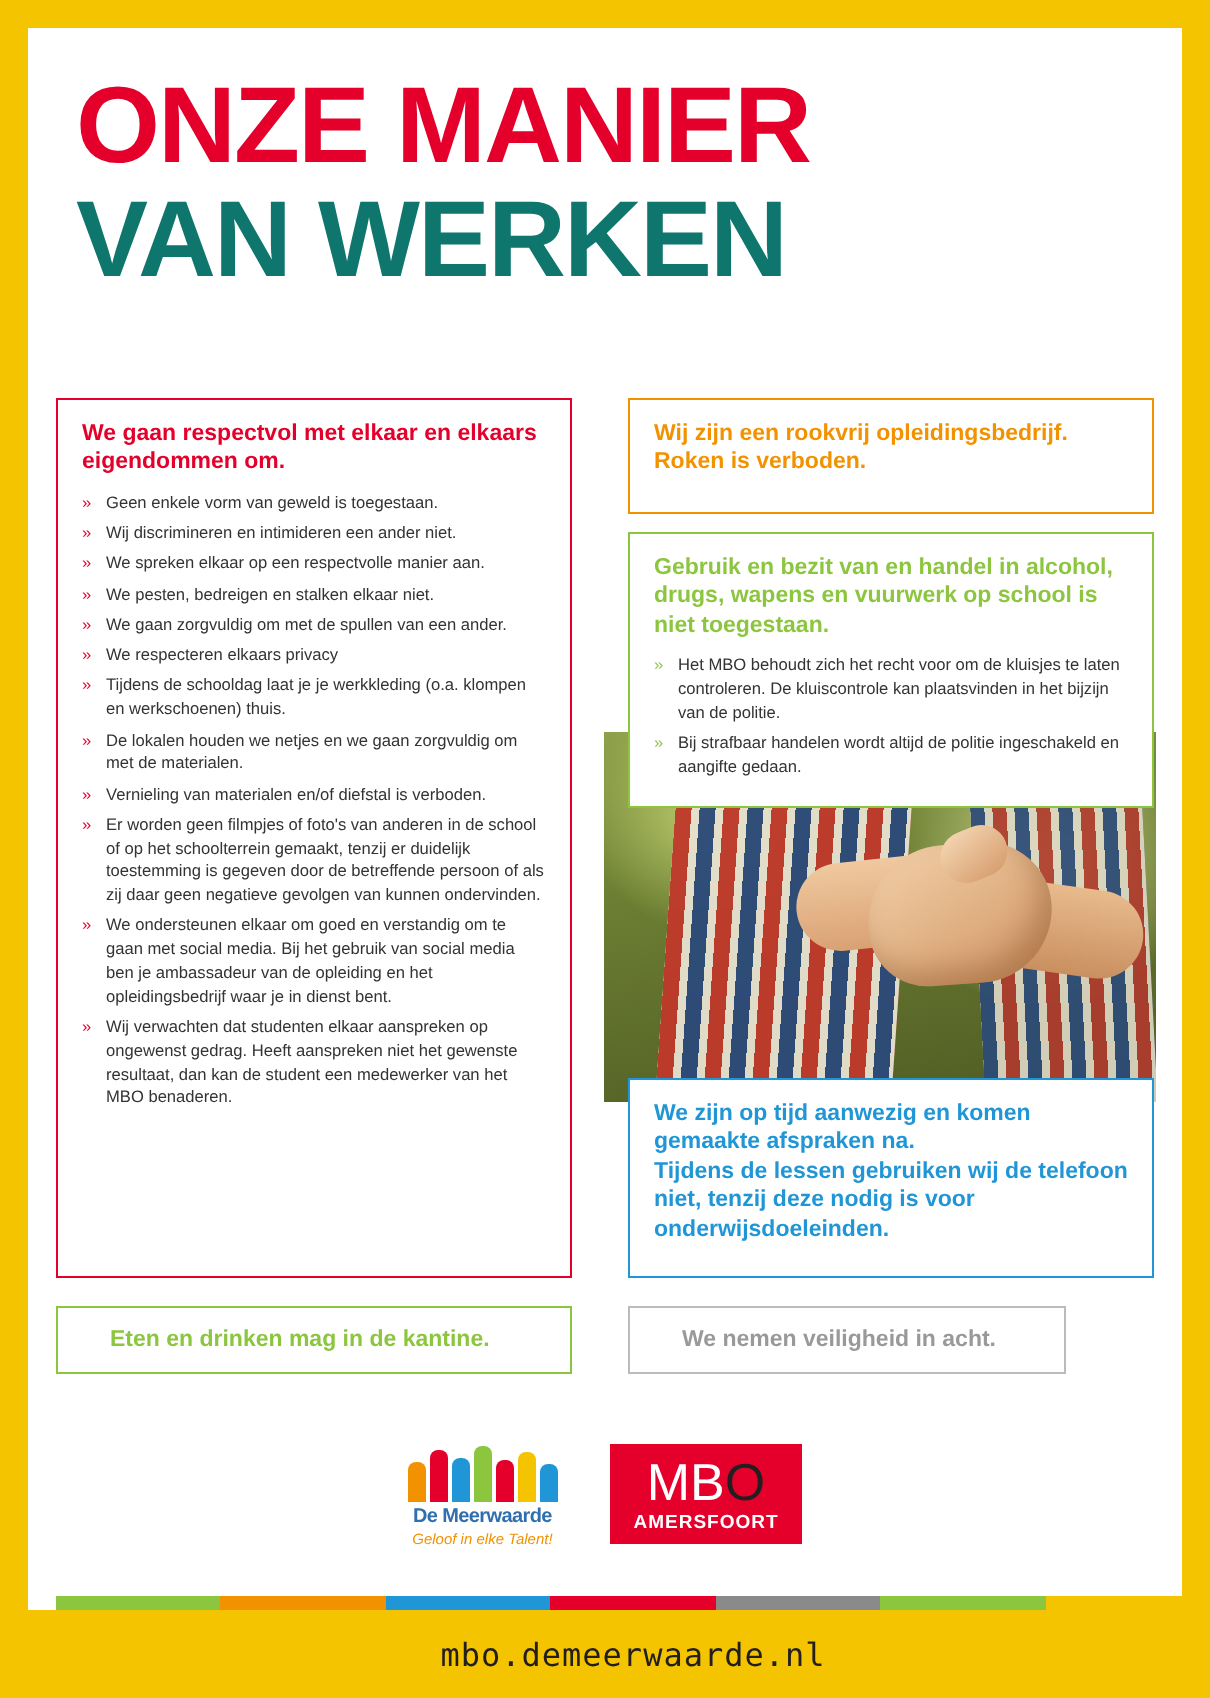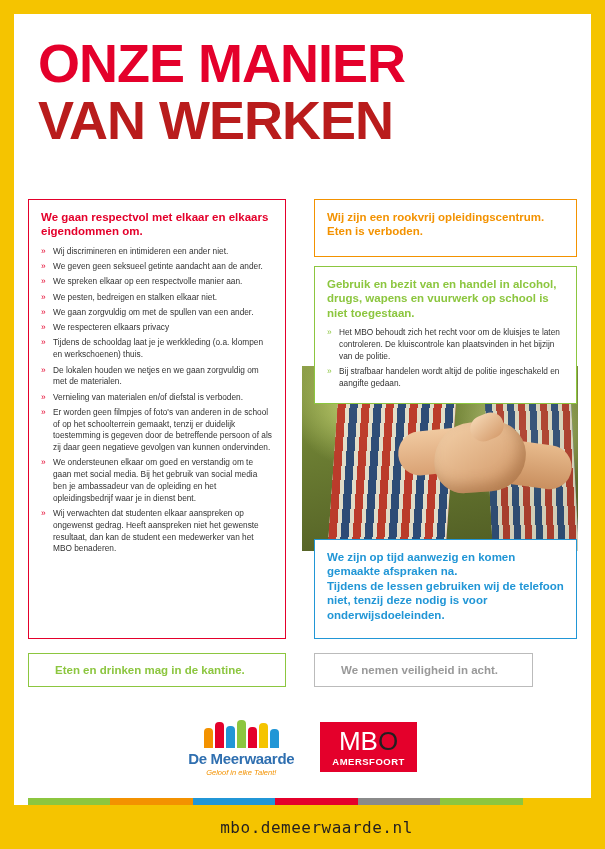--- a/index.html
+++ b/index.html
@@ -32,21 +32,21 @@
   .title-line1 {
     font-size: 54px;
     font-weight: bold;
     color: #e4002b;
     letter-spacing: -1px;
     line-height: 1.02;
   }
   .title-line2 {
     font-size: 54px;
     font-weight: bold;
-    color: #b91c1c;
+    color: #0f766e;
     letter-spacing: -1px;
     line-height: 1.02;
     margin-top: 2px;
   }
 
   
   .photo {
     position: absolute;
     left: 288px;
     top: 352px;
@@ -174,21 +174,21 @@
   .logo-meerwaarde { text-align: center; }
   .people { display:flex; align-items:flex-end; justify-content:center; gap:2px; height: 30px; margin-bottom:2px;}
   .person { width: 9px; border-radius: 4px 4px 0 0; }
   .p1 { height: 20px; background:#f39200; }
   .p2 { height: 26px; background:#e4002b; }
   .p3 { height: 22px; background:#2196d6; }
   .p4 { height: 28px; background:#8cc63f; }
   .p5 { height: 21px; background:#e4002b; }
   .p6 { height: 25px; background:#f5c400; }
   .p7 { height: 19px; background:#2196d6; }
-  .mw-name { font-size: 15px; color:#2f6fb0; font-weight:bold; letter-spacing:-0.3px; }
+  .mw-name { font-size: 10px; color:#2f6fb0; font-weight:bold; letter-spacing:-0.3px; }
   .mw-tag { font-size: 7.5px; color:#f39200; font-style: italic; margin-top:1px;}
   .logo-mbo {
     background: #e4002b;
     padding: 6px 12px 5px 12px;
     text-align: center;
   }
   .mbo-top { font-size: 26px; font-weight: normal; color:#ffffff; line-height:1; letter-spacing:0px;}
   .mbo-top .o { color: #231f20; }
   .mbo-bottom { font-size: 9.5px; font-weight:bold; color:#ffffff; letter-spacing:0.5px; margin-top:2px;}
 
@@ -237,37 +237,37 @@
       <div class="shirt2"></div>
       <div class="armL"></div>
       <div class="armR"></div>
       <div class="hand"></div>
       <div class="thumb"></div>
     </div>
 
     <div class="panel red" id="panel-respect">
       <h3>We gaan respectvol met elkaar en elkaars eigendommen om.</h3>
       <ul class="bullets">
+        <li>Geen enkele vorm van geweld is toegestaan.</li>
         <li>Wij discrimineren en intimideren een ander niet.</li>
-        <li>We geven geen seksueel getinte aandacht aan de ander.</li>
         <li>We spreken elkaar op een respectvolle manier aan.</li>
         <li>We pesten, bedreigen en stalken elkaar niet.</li>
         <li>We gaan zorgvuldig om met de spullen van een ander.</li>
         <li>We respecteren elkaars privacy</li>
         <li>Tijdens de schooldag laat je je werkkleding (o.a. klompen en werkschoenen) thuis.</li>
         <li>De lokalen houden we netjes en we gaan zorgvuldig om met de materialen.</li>
         <li>Vernieling van materialen en/of diefstal is verboden.</li>
         <li>Er worden geen filmpjes of foto's van anderen in de school of op het schoolterrein gemaakt, tenzij er duidelijk toestemming is gegeven door de betreffende persoon of als zij daar geen negatieve gevolgen van kunnen ondervinden.</li>
         <li>We ondersteunen elkaar om goed en verstandig om te gaan met social media. Bij het gebruik van social media ben je ambassadeur van de opleiding en het opleidingsbedrijf waar je in dienst bent.</li>
         <li>Wij verwachten dat studenten elkaar aanspreken op ongewenst gedrag. Heeft aanspreken niet het gewenste resultaat, dan kan de student een medewerker van het MBO benaderen.</li>
       </ul>
     </div>
 
     <div class="panel orange" id="panel-smoking">
-      <h3>Wij zijn een rookvrij opleidingscentrum. Eten is verboden.</h3>
+      <h3>Wij zijn een rookvrij opleidingsbedrijf. Roken is verboden.</h3>
     </div>
 
     <div class="panel green" id="panel-substances">
       <h3>Gebruik en bezit van en handel in alcohol, drugs, wapens en vuurwerk op school is niet toegestaan.</h3>
       <ul class="bullets">
         <li>Het MBO behoudt zich het recht voor om de kluisjes te laten controleren. De kluiscontrole kan plaatsvinden in het bijzijn van de politie.</li>
         <li>Bij strafbaar handelen wordt altijd de politie ingeschakeld en aangifte gedaan.</li>
       </ul>
     </div>
 

